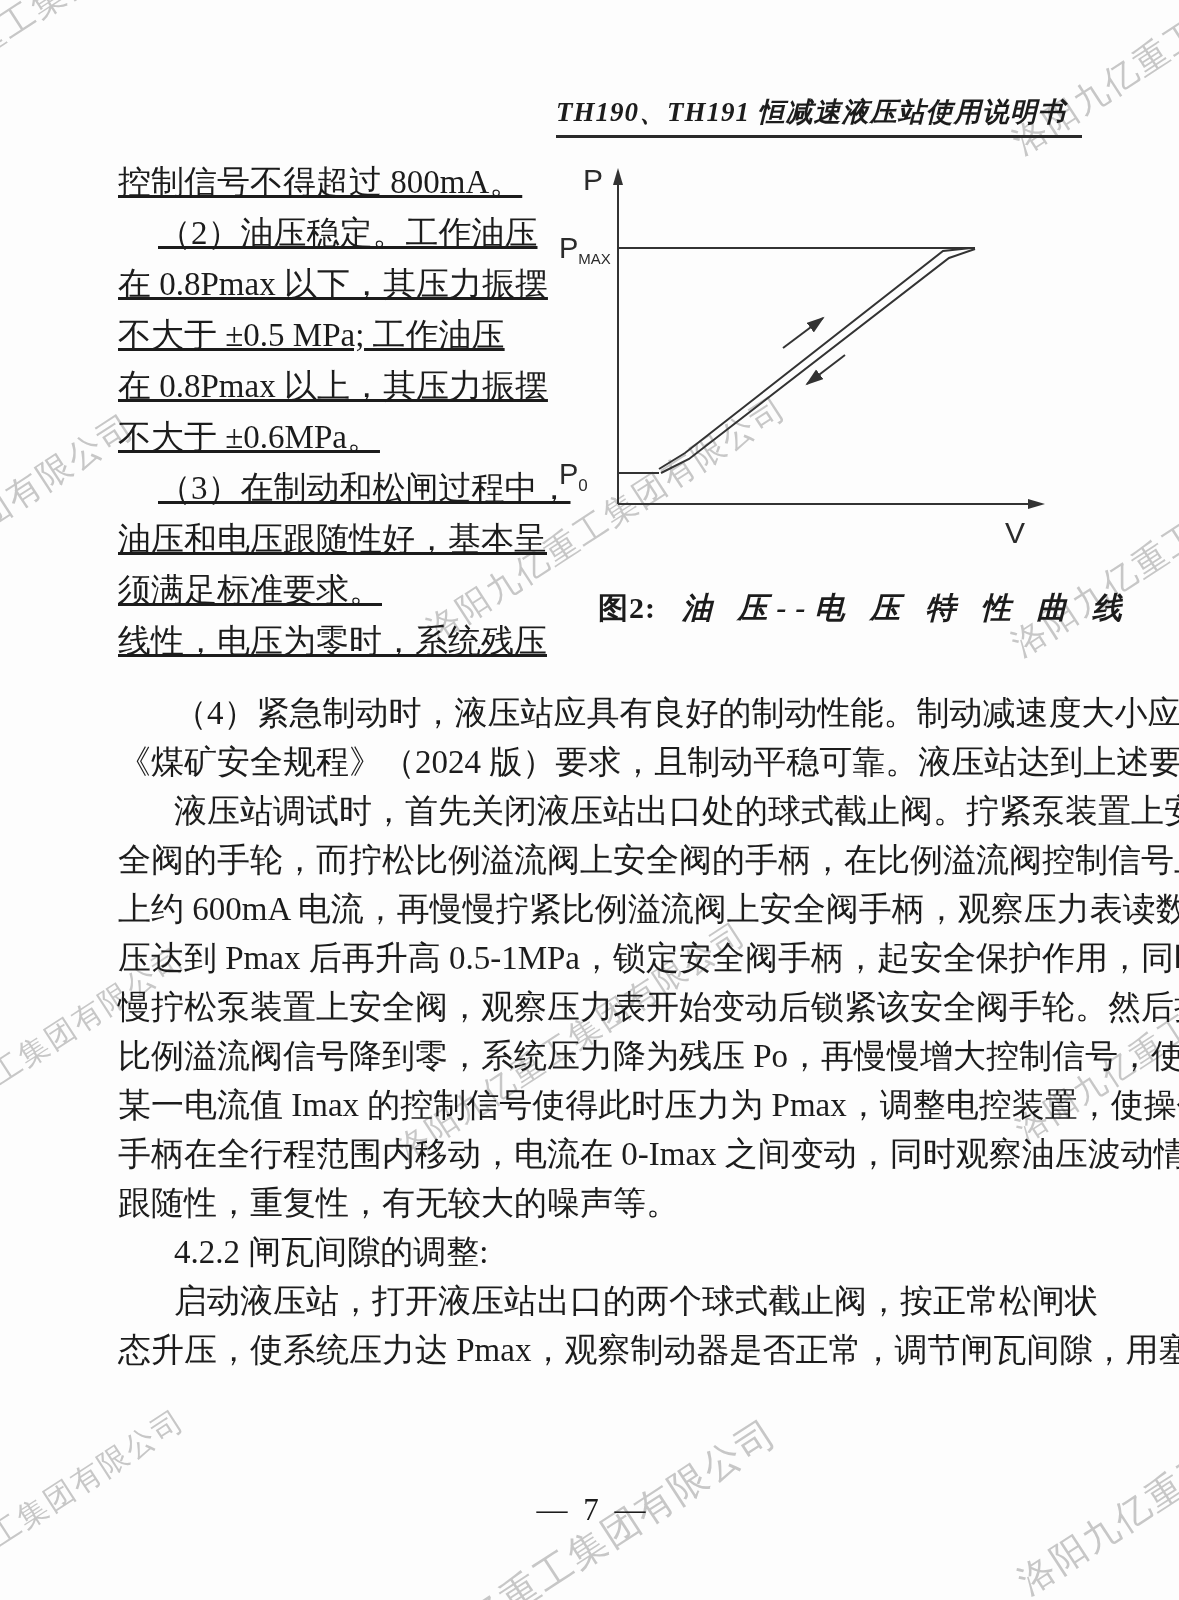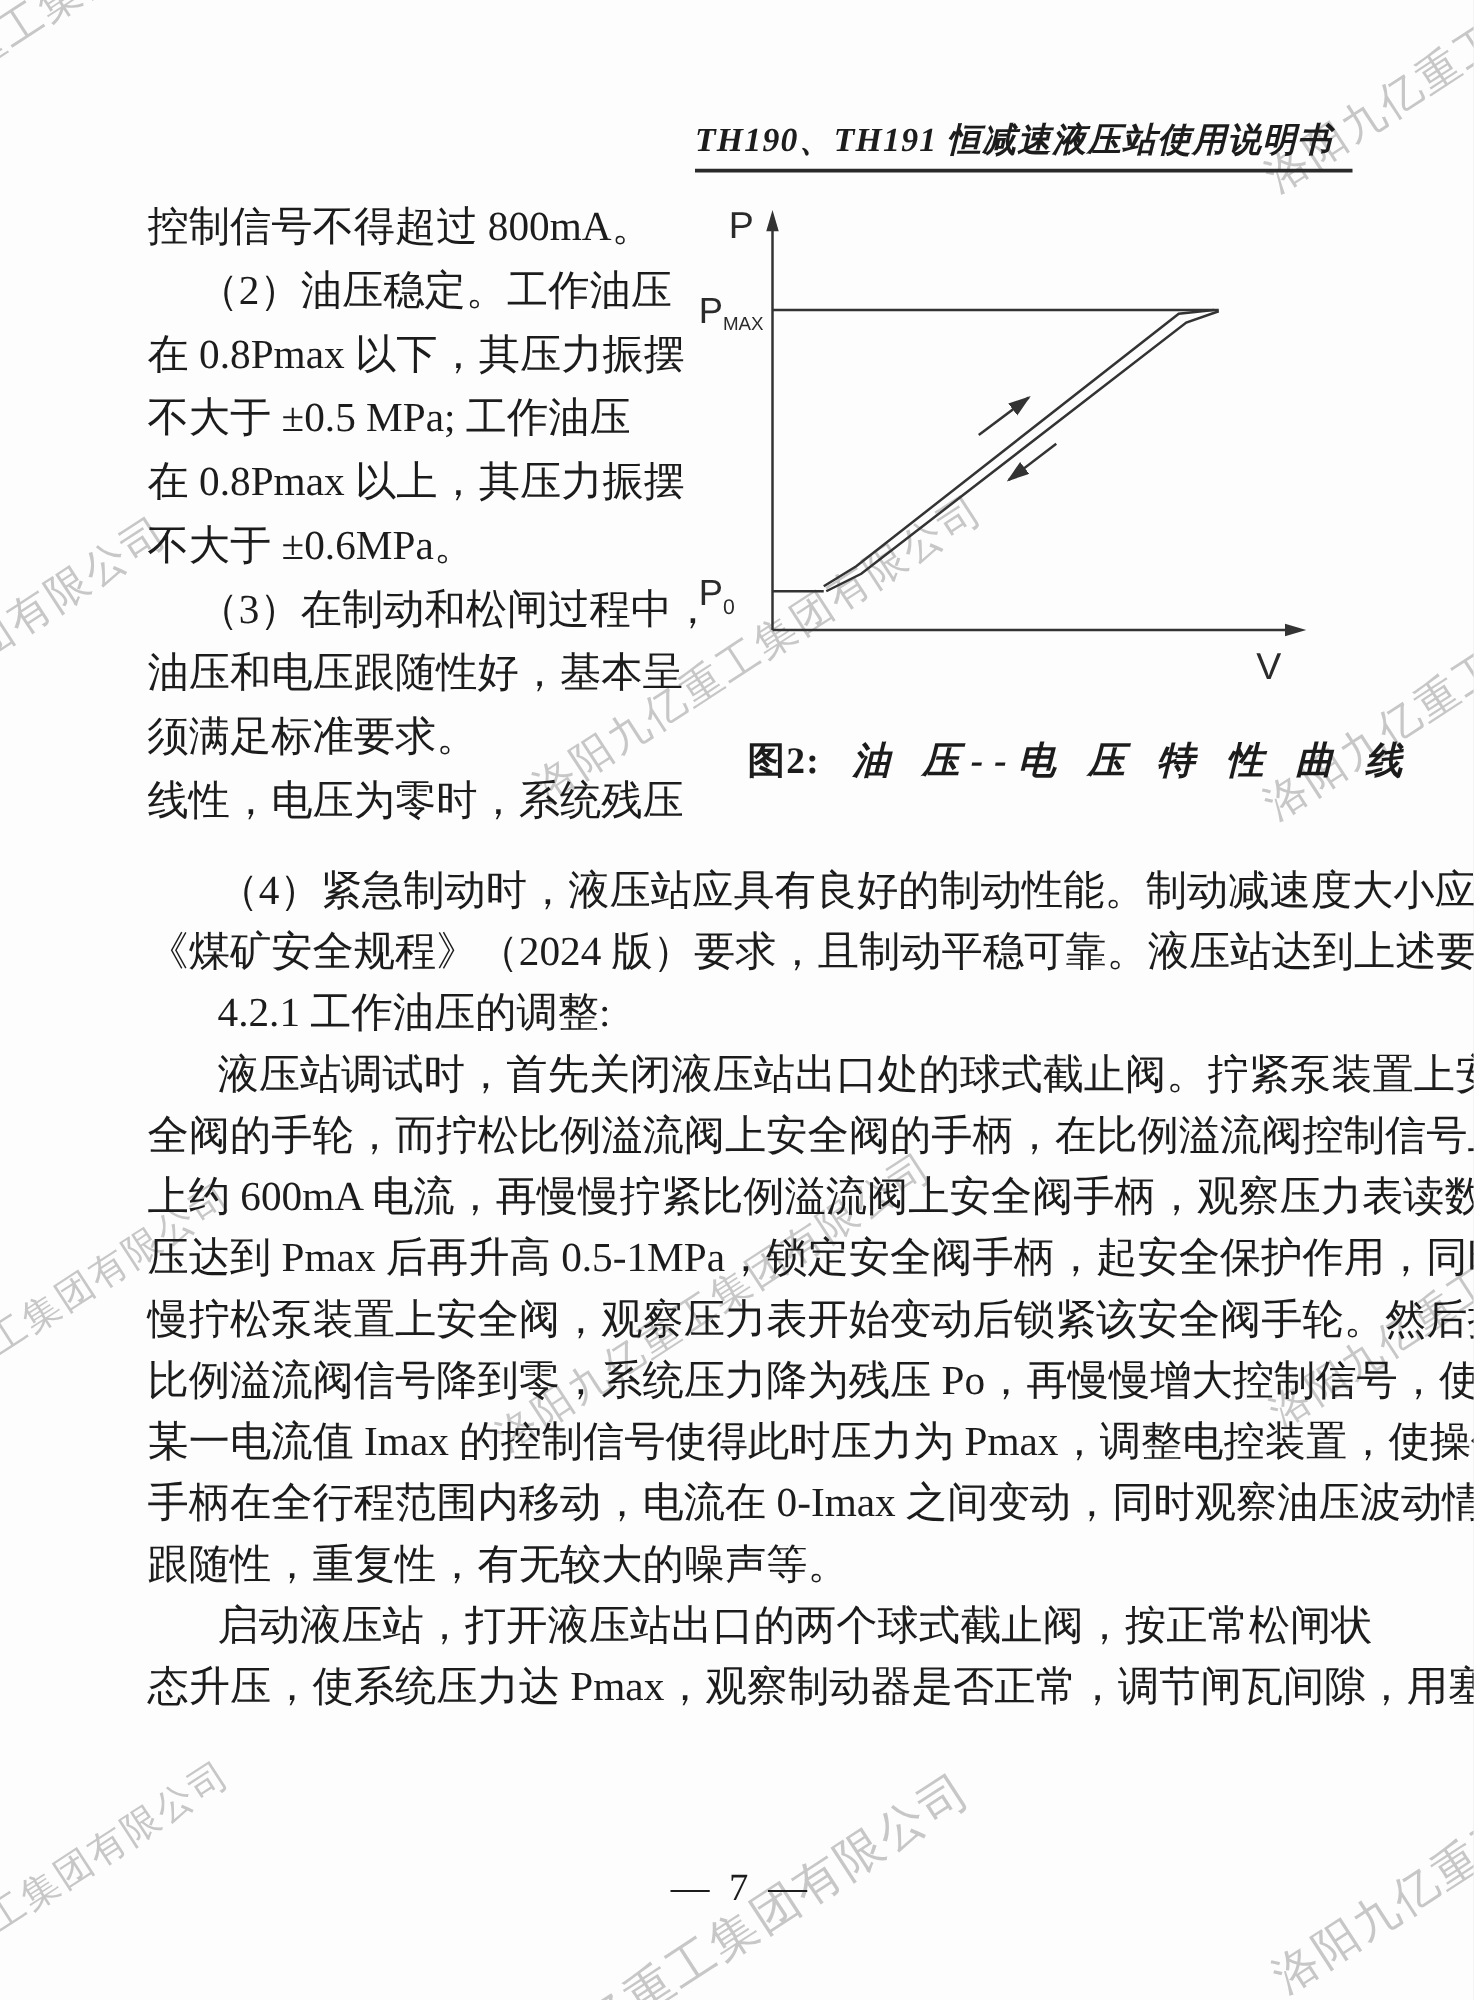--- a/index.html
+++ b/index.html
@@ -22,21 +22,21 @@
     text-align:right; font-size:27px; font-weight:700; letter-spacing:1px;
     white-space:nowrap;
     font-style:italic;
   }
   .hdr-line {
     position:absolute; z-index:2; left:556px; top:135px; width:526px; height:3px;
     background:#2a2a2a;
   }
   
   .leftcol { position:absolute; z-index:2; left:118px; top:157px; width:392px; }
-  .leftcol .line { height:51px; line-height:51px; font-size:33px; white-space:nowrap; }
+  .leftcol .line { height:51px; line-height:51px; font-size:33px; white-space:nowrap;text-decoration:underline; }
   .leftcol .ind { text-indent:40px; }
   
   .fig { position:absolute; z-index:2; left:545px; top:148px; }
   .fig svg { display:block; }
   .caption {
     position:absolute; z-index:2; left:598px; top:588px; white-space:nowrap;
     font-size:30px; font-weight:700;
   }
   .caption .pfx { margin-right:26px; letter-spacing:1px;text-align:right; }
   .caption .txt { letter-spacing:9px;font-style:italic; }
@@ -114,29 +114,29 @@
     </svg>
   </div>
 
   <div class="caption">
     <span class="pfx">图2:</span><span class="txt">油 压--电 压 特 性 曲 线</span>
   </div>
 
   <div class="bodytext">
     <div class="line ind">（4）紧急制动时，液压站应具有良好的制动性能。制动减速度大小应符合</div>
     <div class="line">《煤矿安全规程》（2024 版）要求，且制动平稳可靠。液压站达到上述要求后，</div>
-    <div class="line ind">4.2.1 工作油压的调整:</div>
     <div class="line ind">液压站调试时，首先关闭液压站出口处的球式截止阀。拧紧泵装置上安</div>
     <div class="line">全阀的手轮，而拧松比例溢流阀上安全阀的手柄，在比例溢流阀控制信号上加</div>
     <div class="line">上约 600mA 电流，再慢慢拧紧比例溢流阀上安全阀手柄，观察压力表读数，油</div>
     <div class="line">压达到 Pmax 后再升高 0.5-1MPa，锁定安全阀手柄，起安全保护作用，同时慢</div>
     <div class="line">慢拧松泵装置上安全阀，观察压力表开始变动后锁紧该安全阀手轮。然后把</div>
     <div class="line">比例溢流阀信号降到零，系统压力降为残压 Po，再慢慢增大控制信号，使得</div>
     <div class="line">某一电流值 Imax 的控制信号使得此时压力为 Pmax，调整电控装置，使操作台</div>
     <div class="line">手柄在全行程范围内移动，电流在 0-Imax 之间变动，同时观察油压波动情况，</div>
     <div class="line">跟随性，重复性，有无较大的噪声等。</div>
+    <div class="line ind">4.2.2 闸瓦间隙的调整:</div>
     <div class="line ind">启动液压站，打开液压站出口的两个球式截止阀，按正常松闸状</div>
     <div class="line">态升压，使系统压力达 Pmax，观察制动器是否正常，调节闸瓦间隙，用塞</div>
   </div>
 
   <div class="footer">— 7 —</div>
 
 </div>
 
 </body></html>

